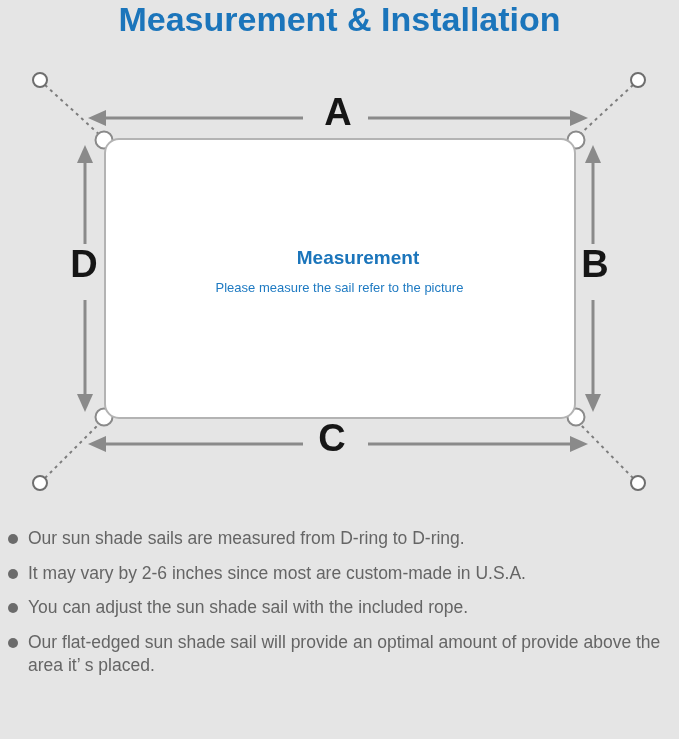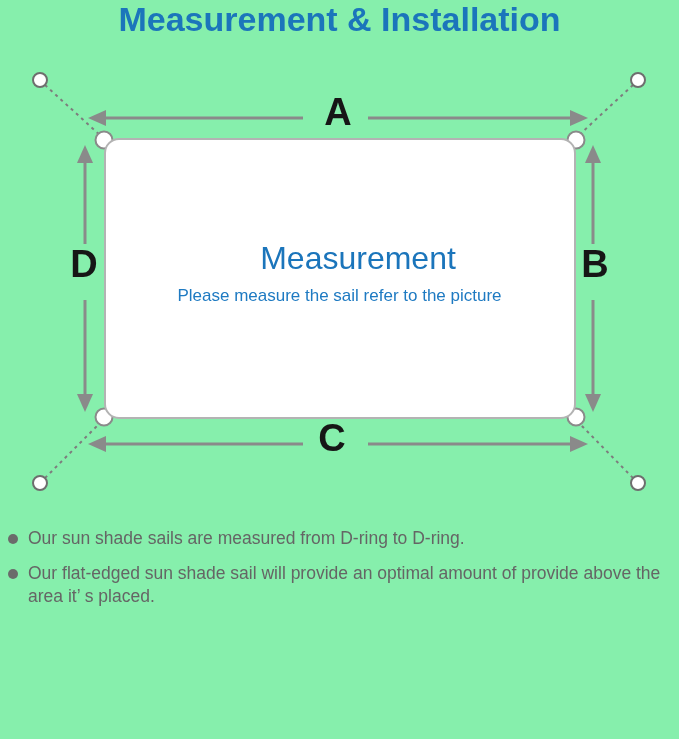--- a/index.html
+++ b/index.html
@@ -1,19 +1,19 @@
 <!DOCTYPE html>
 <html><head>
 <meta charset="utf-8">
 <style>
   html,body{margin:0;padding:0;background:#fff;}
   .page{
     position:relative;
     width:679px;height:739px;
-    background:#86efac;
+    background:#e5e5e5;
     overflow:hidden;
     font-family:"Liberation Sans", sans-serif;
   }
   .title{
     position:absolute;top:0;left:0;right:0;
     text-align:center;
     font-size:34px;font-weight:700;
     color:#1b75bb;
     letter-spacing:0px;
   }
@@ -26,27 +26,27 @@
   }
   .label-a{left:310px;top:93px;width:56px;}
   .label-b{left:572px;top:245px;width:46px;}
   .label-c{left:304px;top:419px;width:56px;}
   .label-d{left:61px;top:245px;width:46px;}
   .center-text{
     position:absolute;left:0;right:0;top:242px;
     text-align:center;
   }
   .center-heading{
-    font-size:32px;font-weight:400;color:#1b75bb;
+    font-size:19px;font-weight:700;color:#1b75bb;
     line-height:32px;
     padding-left:37px;
   }
   .center-sub{
-    margin-top:12px;
-    font-size:17px;color:#1e7ac2;
+    margin-top:4px;
+    font-size:13px;color:#1e7ac2;
     line-height:20px;
   }
   .notes{
     position:absolute;left:8px;top:527px;width:666px;
   }
   .note-item{
     display:flex;
     margin-bottom:11px;
     color:#656565;
     font-size:17.5px;
@@ -137,17 +137,25 @@
     </div>
   </div>
 
   <div class="notes">
     <div class="note-item">
       <span class="bullet"></span>
       <span class="note-text">Our sun shade sails are measured from D-ring to D-ring.</span>
     </div>
     <div class="note-item">
       <span class="bullet"></span>
+      <span class="note-text">It may vary by 2-6 inches since most are custom-made in U.S.A.</span>
+    </div>
+    <div class="note-item">
+      <span class="bullet"></span>
+      <span class="note-text">You can adjust the sun shade sail with the included rope.</span>
+    </div>
+    <div class="note-item">
+      <span class="bullet"></span>
       <span class="note-text">Our flat-edged sun shade sail will provide an optimal amount of provide above the area it’ s placed.</span>
     </div>
   </div>
 
 </div>
 
 </body></html>

